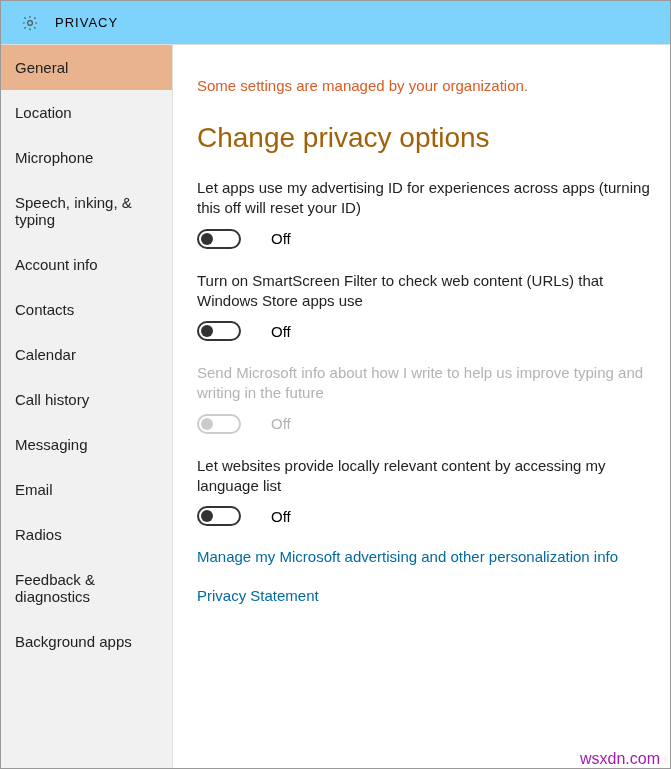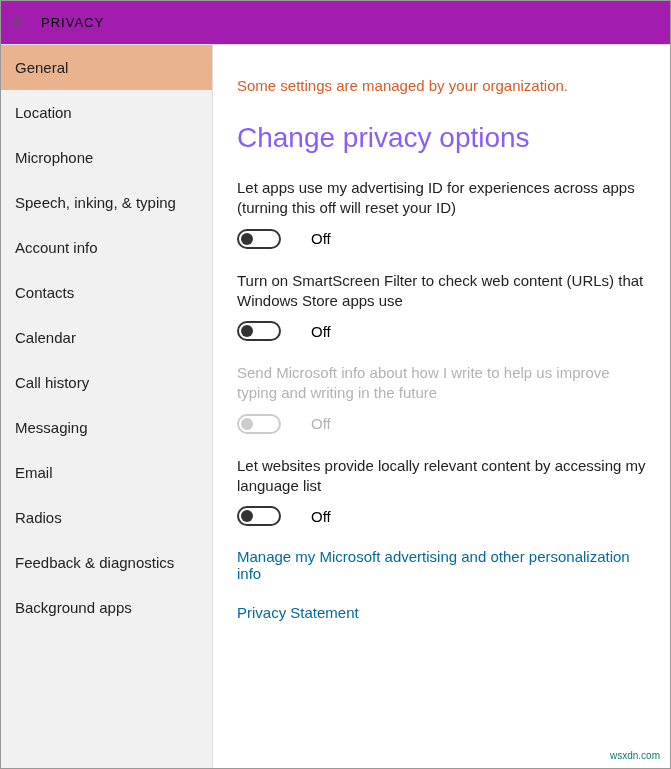--- a/index.html
+++ b/index.html
@@ -11,39 +11,39 @@
     width: 671px;
     height: 769px;
     overflow: hidden;
     position: relative;
     border: 1px solid #999;
   }
   .header {
     height: 44px;
     display: flex;
     align-items: center;
-    padding-left: 6px;
+    padding-left: 20px;
     gap: 16px;
     border-bottom: 1px solid #ddd;
-    background: #a21caf;
+    background: #7dd3fc;
   }
   .header-title {
     font-size: 13px;
     letter-spacing: 1px;
     font-weight: 400;
   }
   .gear {
     width: 18px; height: 18px;
   }
   .body {
     display: flex;
     height: calc(100% - 44px);
   }
   .sidebar {
-    width: 212px;
+    width: 172px;
     background: #f1f1f1;
     border-right: 1px solid #ddd;
     padding-top: 0;
   }
   .sidebar-item {
     padding: 14px 14px;
     font-size: 15px;
     cursor: pointer;
     color: #222;
   }
@@ -57,21 +57,21 @@
   }
   .managed {
     color: #d85c25;
     font-size: 15px;
     margin-bottom: 28px;
   }
   .section-title {
     font-size: 28px;
     font-weight: 300;
     margin-bottom: 24px;
-    color: #8b5cf6;
+    color: #a16207;
   }
   .setting {
     margin-bottom: 22px;
   }
   .setting-label {
     font-size: 15px;
     color: #222;
     margin-bottom: 10px;
     line-height: 1.35;
   }
@@ -111,23 +111,23 @@
   }
   .link {
     color: #0369a1;
     font-size: 15px;
     margin-bottom: 22px;
     cursor: pointer;
     display: block;
   }
   .watermark {
     position: absolute;
-    bottom: 7px; right: 10px;
-    font-size: 10px;
-    color: #0f766e;
+    bottom: 0; right: 10px;
+    font-size: 16px;
+    color: #a21caf;
   }
 </style>
 </head>
 <body>
 
 <div class="header">
   <span class="gear">
     <svg viewBox="0 0 24 24" width="18" height="18" fill="none" stroke="#555" stroke-width="1.6">
       <circle cx="12" cy="12" r="3.2"></circle>
       <path d="M12 2.5v2.5M12 19v2.5M4.6 4.6l1.8 1.8M17.6 17.6l1.8 1.8M2.5 12h2.5M19 12h2.5M4.6 19.4l1.8-1.8M17.6 6.4l1.8-1.8"></path>

